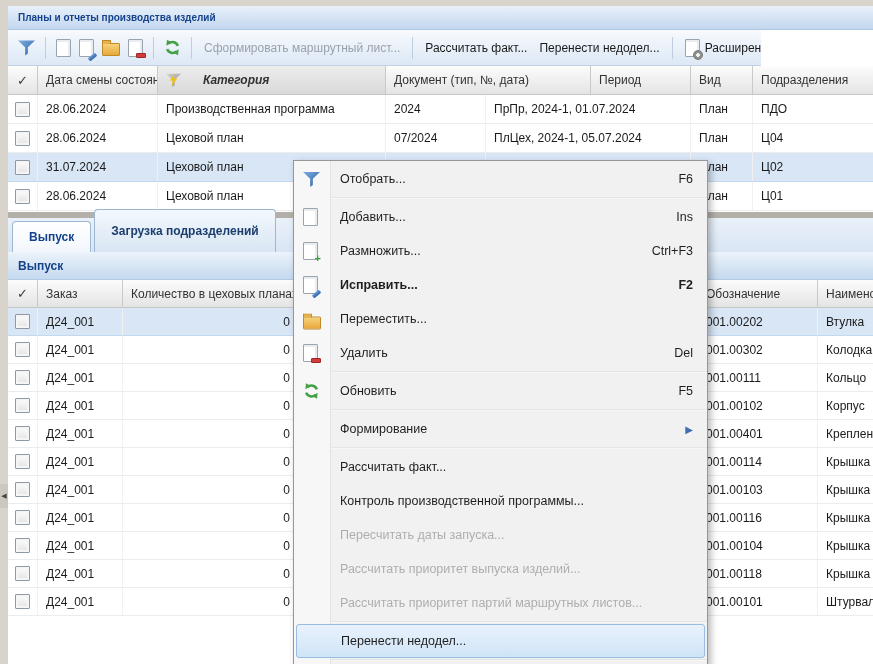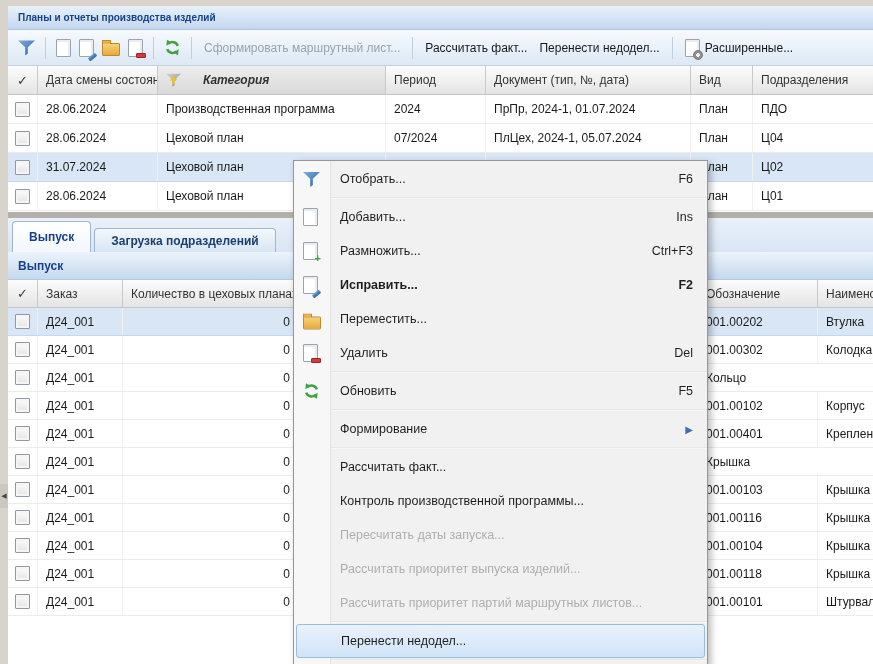--- a/index.html
+++ b/index.html
@@ -7,21 +7,21 @@
          font-family:"Liberation Sans",sans-serif;font-size:12px;color:#1a1a1a;cursor:default;}
   #win{position:absolute;left:8px;top:6px;width:865px;height:658px;background:#ffffff;}
 
   
   .titlebar{position:absolute;left:0;top:0;width:865px;height:24px;
     background:linear-gradient(#e8f1fb,#c3d7ef);border-bottom:1px solid #aec6e2;
     display:flex;align-items:center;padding-left:10px;box-sizing:border-box;}
   .titlebar span{font-weight:bold;font-size:10px;color:#15428b;}
 
   
-  .toolbar{position:absolute;left:0;top:24px;width:865px;height:36px;
+  .toolbar{position:absolute;left:0;top:24px;width:753px;height:36px;
     background:linear-gradient(#f7fafd,#dce8f5);border-bottom:1px solid #c2d2e4;
     display:flex;align-items:center;box-sizing:border-box;padding-left:6px;white-space:nowrap;overflow:hidden;}
   .tsep{width:1px;height:22px;background:#bfcfdf;margin:0 6px;flex:0 0 auto;}
   .tbtn{display:flex;align-items:center;gap:5px;padding:3px 6px;border-radius:2px;flex:0 0 auto;}
   .tbtn .lbl{color:#1a1a1a;}
   .tbtn.disabled .lbl{color:#9aa2ab;}
   .iconbtn{padding:3px 4px;}
 
   
   .funnel{display:inline-block;width:17px;height:16px;
@@ -62,21 +62,21 @@
   .c-dept{flex:1 1 auto;border-right:none;}
   .b-check{width:30px;justify-content:center;padding:0;}
   .b-order{width:85px;} .b-qty{width:180px;justify-content:flex-end;padding-right:12px;}
   .b-mid{width:395px;border-right:none;} .b-des{width:120px;} .b-name{flex:1 1 auto;border-right:none;}
   .brow{height:28px;}
 
   
   .splitband{position:absolute;left:0;top:206px;width:865px;height:6px;background:#b3b0a9;}
   .tabstrip{position:absolute;left:0;top:212px;width:865px;height:34px;
     background:linear-gradient(#eaf1fa,#d9e5f4);display:flex;align-items:flex-end;padding-left:4px;box-sizing:border-box;}
-  .tab{display:flex;align-items:center;justify-content:center;height:24px;padding:0 16px;
+  .tab{display:flex;align-items:center;justify-content:center;height:43px;padding:0 16px;
     border:1px solid #9db6d2;border-bottom:none;border-radius:4px 4px 0 0;font-weight:bold;box-sizing:border-box;}
   .tab.active{background:linear-gradient(#ffffff,#f2f7fd);color:#15428b;height:31px;position:relative;z-index:2;}
   .tab.inactive{background:linear-gradient(#f3f8fd,#d8e5f3);color:#1c3e6e;margin-left:3px;}
   .secheader{position:absolute;left:0;top:246px;width:865px;height:28px;
     background:linear-gradient(#ecf3fb,#c5d9ef);border-bottom:1px solid #b4cbe4;
     display:flex;align-items:center;padding-left:10px;box-sizing:border-box;}
   .secheader span{font-weight:bold;color:#15428b;}
 
   
   .menu{position:absolute;left:293px;top:160px;width:415px;height:510px;background:#f1f1f1;
@@ -167,22 +167,22 @@
           <span class="checkmark">✓</span>
         </div>
         <div class="hcell c-date">Дата смены состояния</div>
         <div class="hcell c-cat sorted">
           <span style="position:relative;width:16px;height:14px;">
             <span class="funnel gray" style="position:absolute;left:0;top:0;"></span>
             <span class="bolt" style="left:3px;top:1px;"></span>
           </span>
           <span>Категория</span>
         </div>
+        <div class="hcell c-doc">Документ (тип, №, дата)</div>
         <div class="hcell c-period">Период</div>
-        <div class="hcell c-doc">Документ (тип, №, дата)</div>
         <div class="hcell c-kind">Вид</div>
         <div class="hcell c-dept">Подразделения</div>
       </div>
 
       <div class="trow">
         <div class="tcell c-check">
             <span class="ck"></span>
           </div>
         <div class="tcell c-date">28.06.2024</div>
         <div class="tcell c-cat">Производственная программа</div>
@@ -273,20 +273,21 @@
         <div class="tcell b-des">001.00302</div>
         <div class="tcell b-name">Колодка</div>
       </div>
       <div class="trow brow">
         <div class="tcell b-check">
             <span class="ck"></span>
           </div>
         <div class="tcell b-order">Д24_001</div>
         <div class="tcell b-qty">0</div>
         <div class="tcell b-mid"></div>
+        <div class="tcell b-des">001.00111</div>
         <div class="tcell b-name">Кольцо</div>
       </div>
       <div class="trow brow">
         <div class="tcell b-check">
             <span class="ck"></span>
           </div>
         <div class="tcell b-order">Д24_001</div>
         <div class="tcell b-qty">0</div>
         <div class="tcell b-mid"></div>
         <div class="tcell b-des">001.00102</div>
@@ -302,20 +303,21 @@
         <div class="tcell b-des">001.00401</div>
         <div class="tcell b-name">Крепление</div>
       </div>
       <div class="trow brow">
         <div class="tcell b-check">
             <span class="ck"></span>
           </div>
         <div class="tcell b-order">Д24_001</div>
         <div class="tcell b-qty">0</div>
         <div class="tcell b-mid"></div>
+        <div class="tcell b-des">001.00114</div>
         <div class="tcell b-name">Крышка</div>
       </div>
       <div class="trow brow">
         <div class="tcell b-check">
             <span class="ck"></span>
           </div>
         <div class="tcell b-order">Д24_001</div>
         <div class="tcell b-qty">0</div>
         <div class="tcell b-mid"></div>
         <div class="tcell b-des">001.00103</div>

